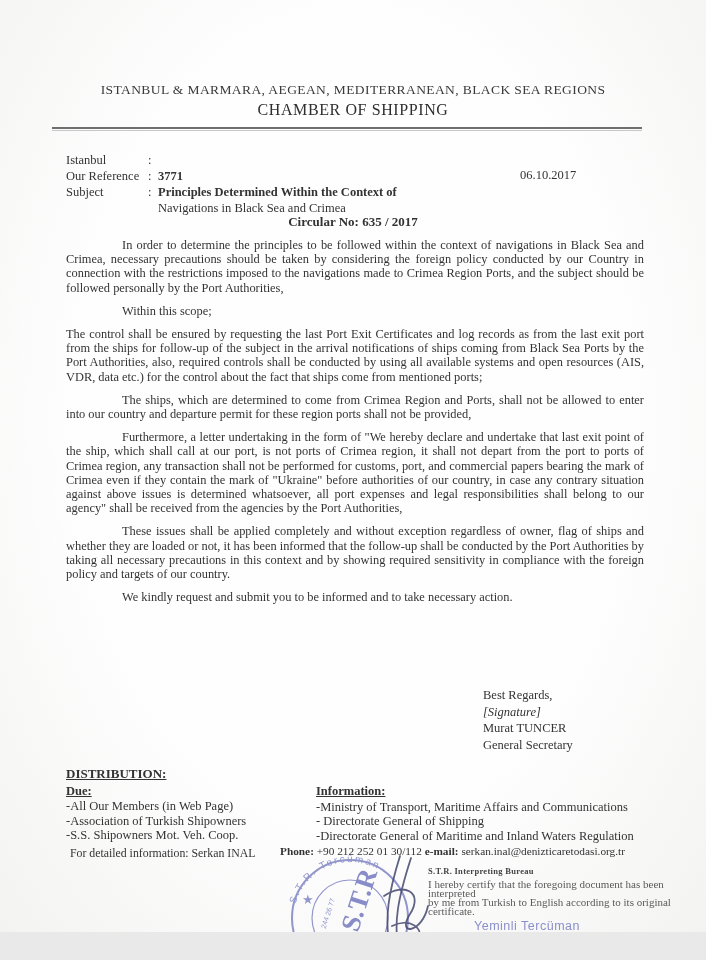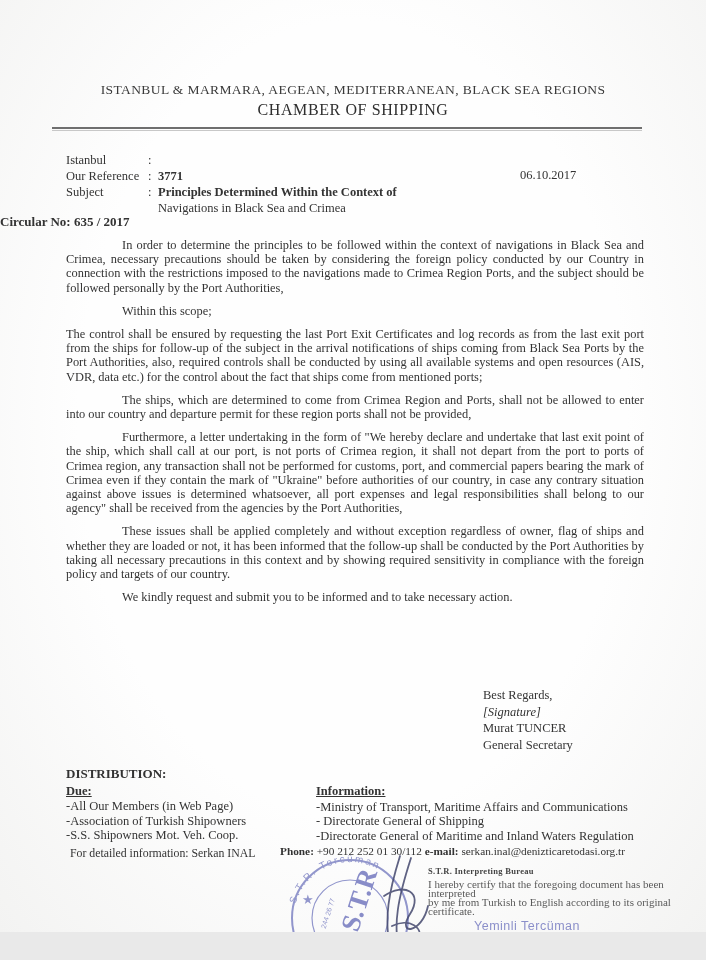--- a/index.html
+++ b/index.html
@@ -16,31 +16,31 @@
   .rule{position:absolute;left:52px;right:64px;top:127px;height:2px;background:#6f6f6f;}
   .rule-shadow{position:absolute;left:52px;right:64px;top:130px;height:1px;background:#c8c8c8;}
   
   .meta{position:absolute;left:66px;top:152px;font-size:12.5px;line-height:16px;}
   .meta-row{display:flex;}
   .meta-lbl{width:82px;}
   .meta-col{width:10px;}
   .meta-val{font-weight:bold;}
   .subject-line2{margin-left:92px;font-weight:normal;}
   .date{position:absolute;left:520px;top:168px;font-size:12.5px;}
-  .circular{position:absolute;top:214px;left:0;width:100%;text-align:left;font-weight:bold;font-size:13px;}
+  .circular{position:absolute;top:214px;left:0;width:100%;text-align:center;font-weight:bold;font-size:13px;}
   
   .bodytext{position:absolute;left:66px;right:62px;top:238px;font-size:12.4px;line-height:14.2px;text-align:justify;}
   .bodytext p{margin:0 0 9px 0;}
   .ind{text-indent:56px;}
   
   .sig{position:absolute;left:483px;top:687px;font-size:12.5px;line-height:16.5px;}
   .sig .it{font-style:italic;}
   
   .dist{position:absolute;left:66px;top:767px;font-size:12.5px;line-height:13.5px;}
-  .dist-title{font-weight:bold;font-size:13px;margin-bottom:4px;}
+  .dist-title{font-weight:bold;text-decoration:underline;font-size:13px;margin-bottom:4px;}
   .dist-sub{font-weight:bold;text-decoration:underline;margin-bottom:2px;}
   .dist-item{margin-bottom:1px;}
   .info{position:absolute;left:316px;top:785px;font-size:12.5px;line-height:13.5px;}
   
   .detail{position:absolute;left:70px;top:846px;font-size:11.8px;}
   .contact{position:absolute;left:280px;top:845px;font-size:11.3px;}
   .contact b{font-weight:bold;}
   
   .stamp-svg{position:absolute;left:272px;top:852px;opacity:.82;}
   .sign-svg{position:absolute;left:348px;top:848px;opacity:.85;}

